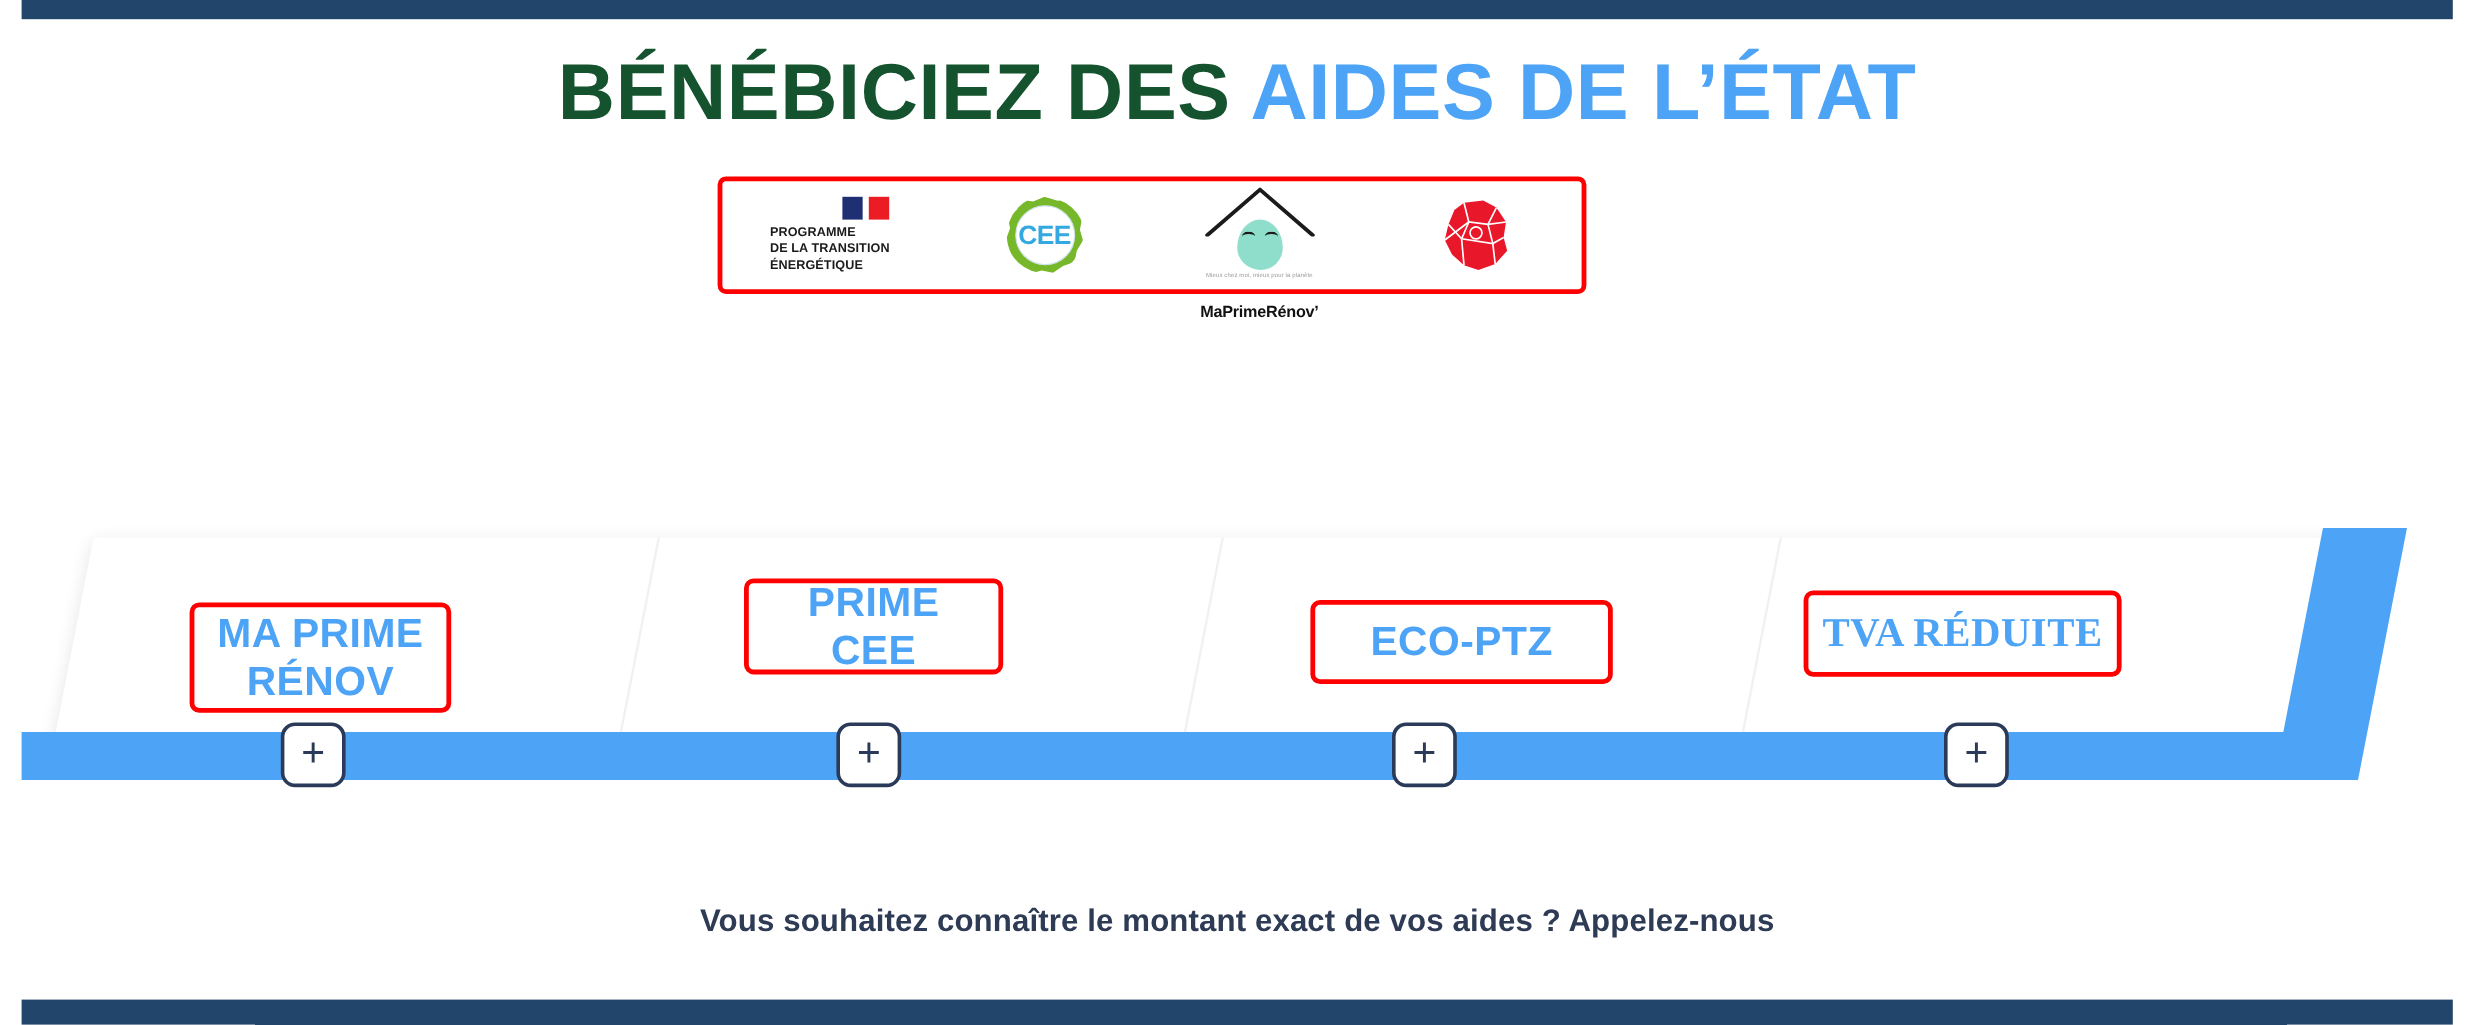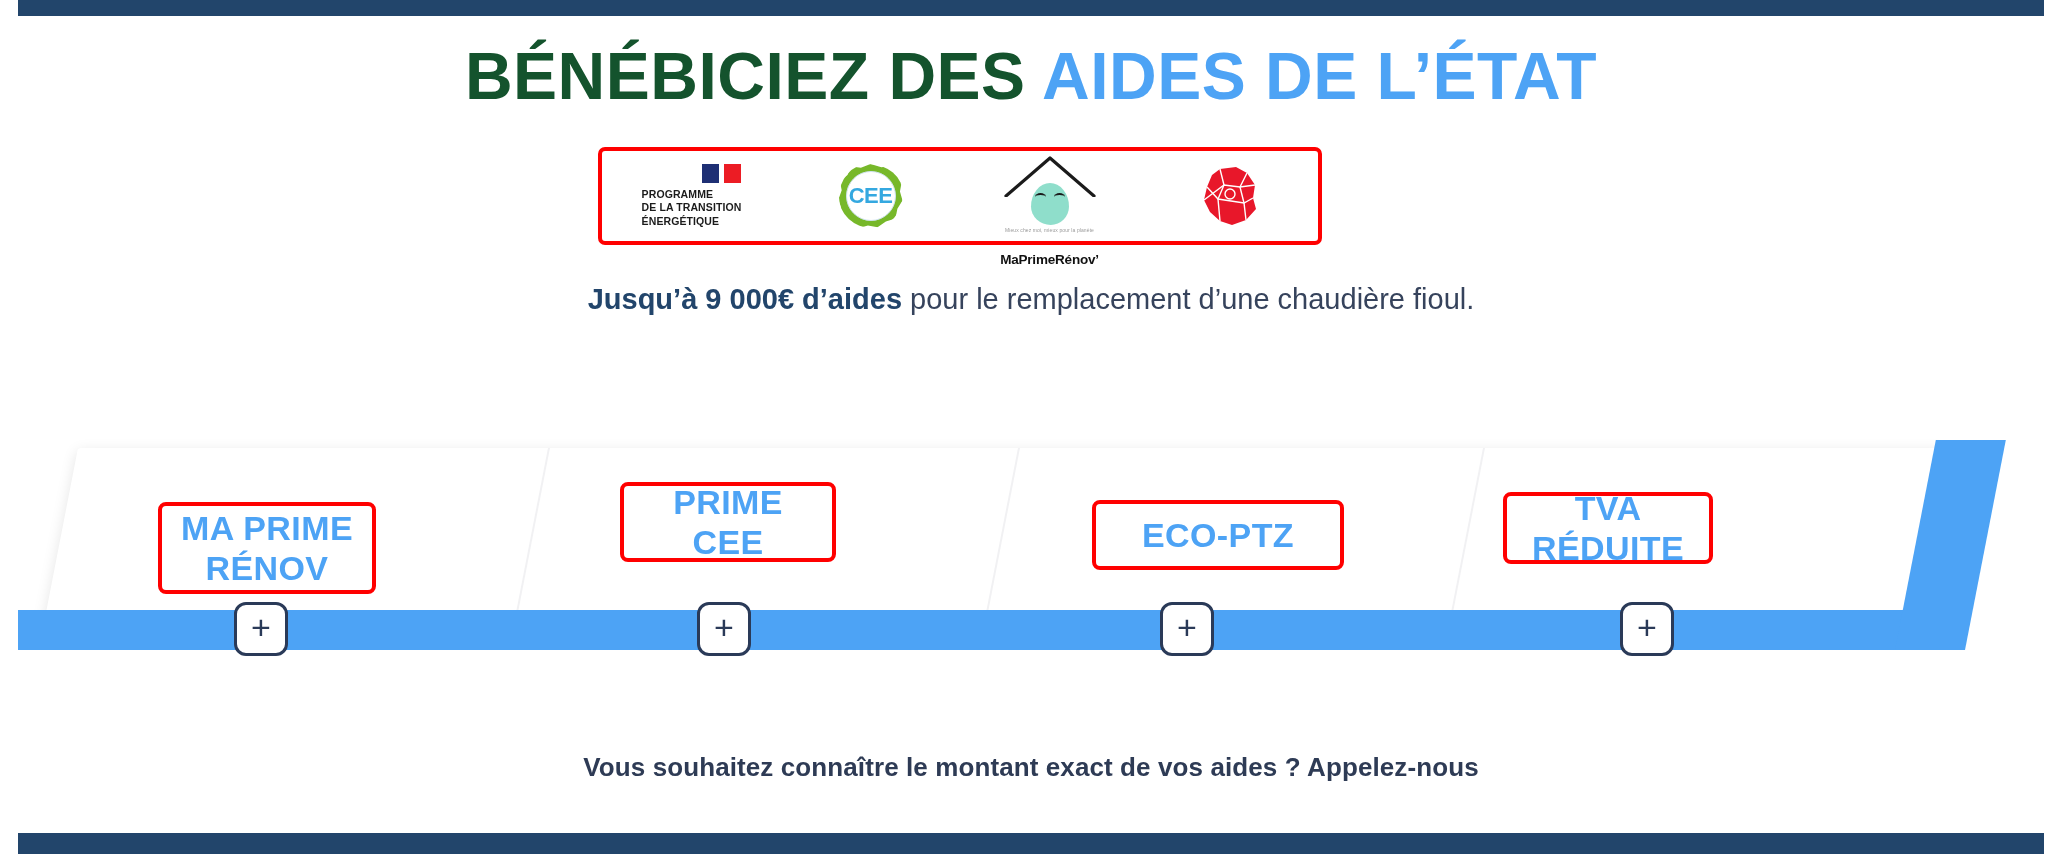--- a/index.html
+++ b/index.html
@@ -190,21 +190,21 @@
     display: flex;
     align-items: center;
     justify-content: center;
     text-align: center;
     box-sizing: border-box;
     white-space: pre-line;
   }
   .b1 { left: 158px;  top: 502px; width: 218px; height: 92px; }
   .b2 { left: 620px;  top: 482px; width: 216px; height: 80px; }
   .b3 { left: 1092px; top: 500px; width: 252px; height: 70px; text-align: center; }
-  .b4 { left: 1503px; top: 492px; width: 210px; height: 72px; }
+  .b4 { left: 1503px; top: 492px; width: 265px; height: 72px; font-family: Liberation Serif, serif; }
 
   
   .plus {
     position: absolute;
     width: 54px; height: 54px;
     background: #ffffff;
     border: 3px solid #2a3a58;
     border-radius: 12px;
     display: flex; align-items: center; justify-content: center;
     font-size: 34px; font-weight: 400; color: #2a3a58;
@@ -282,23 +282,20 @@
           <path d="M6 35 L26 20 L42 22 L57 20"></path>
           <path d="M9 22 L20 34 L46 38 L55 33"></path>
           <circle cx="32" cy="29" r="5"></circle>
         </g>
       </svg>
     </div>
   </div>
 </div>
 
 <div class="aid-lines">
-  <div class="aid-line">
-    <b>Jusqu’à 9 000€ d’aides</b><span> pour le remplacement d’une chaudière fioul.</span>
-  </div>
 </div>
 
 <div class="band-stage">
   <div class="panel">
     <div class="panel-div" style="left:470px"></div>
     <div class="panel-div" style="left:940px"></div>
     <div class="panel-div" style="left:1405px"></div>
   </div>
   <div class="blue-band"></div>
   <div class="blue-tip"></div>

